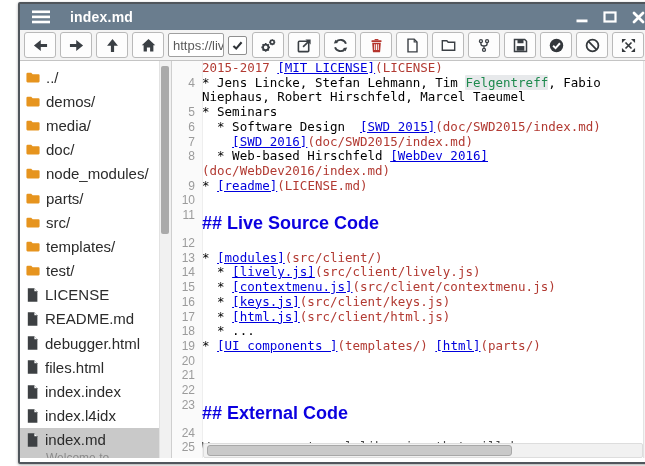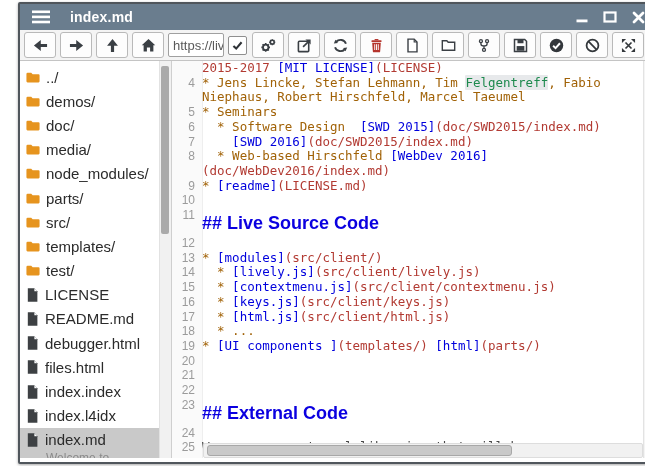--- a/index.html
+++ b/index.html
@@ -36,23 +36,23 @@
   .editor{flex:1;position:relative;overflow:hidden;background:#fff;}
   .gutter-bg{position:absolute;left:0;top:0;bottom:0;width:30px;background:#fafafa;border-right:1px solid #eee;}
   .rows{position:absolute;left:0;top:0;right:13px;bottom:0;overflow:hidden;}
   .row{display:flex;min-height:14.7px;}
   .row .gutter{width:30px;flex:none;text-align:right;padding-right:7px;box-sizing:border-box;color:#9b9b9b;
                font:12px "Liberation Sans",sans-serif;line-height:14.7px;align-self:flex-start;}
   .row .code{white-space:pre;font:12.5px "DejaVu Sans Mono",monospace;line-height:14.7px;color:#444;}
   .row-header{min-height:28px;}
   .row-header .code{font:bold 18px "Liberation Sans",sans-serif;line-height:26px;color:#0b00e0;align-self:flex-end;text-align:right;}
   .seg-red{color:#b23a32;}
-  .seg-green{color:#a16207;}
+  .seg-green{color:#000000;}
   .seg-dark{color:#474747;}
-  .seg-link{color:#0000dd;}
+  .seg-link{color:#0000dd;text-decoration:underline;}
   .seg-greenhl{color:#1e8a4e;background:#e7e9eb;border-radius:1px;}
   .seg-header{color:#0b00e0;}
   .vscroll{position:absolute;right:0;top:0;bottom:0;width:13px;background:#f4f4f4;border-left:1px solid #e3e3e3;}
   .vthumb-top{position:absolute;left:1px;top:2px;width:10px;height:13px;background:#bdbdbd;border-radius:2px;}
   .vthumb{position:absolute;left:1px;top:61px;width:9px;height:187px;background:#c8c8c8;border:1px solid #a9a9a9;
           border-radius:4px;overflow:hidden;}
   .vthumb .cap{position:absolute;left:0;top:0;width:100%;height:20px;background:#8f8f8f;}
   .hscroll{position:absolute;left:31px;right:14px;top:382px;height:13px;background:#f1f1f1;border:1px solid #ddd;
            border-radius:2px;}
   .hthumb{position:absolute;left:3px;top:1px;width:303px;height:9px;background:#c9c9c9;border:1px solid #a8a8a8;border-radius:3px;}
@@ -219,29 +219,29 @@
                 </svg>
               </span>
               <span>demos/</span>
             </div>
             <div class="sb-item">
               <span class="ic">
                 <svg viewBox="0 0 16 16" width="16" height="15">
                   <path d="M1 4.2 Q1 3 2.2 3 H6.1 L7.6 4.6 H13.9 Q15 4.6 15 5.7 V12 Q15 13.2 13.9 13.2 H2.2 Q1 13.2 1 12 Z" fill="#e6941e"></path>
                 </svg>
               </span>
+              <span>media/</span>
+            </div>
+            <div class="sb-item">
+              <span class="ic">
+                <svg viewBox="0 0 16 16" width="16" height="15">
+                  <path d="M1 4.2 Q1 3 2.2 3 H6.1 L7.6 4.6 H13.9 Q15 4.6 15 5.7 V12 Q15 13.2 13.9 13.2 H2.2 Q1 13.2 1 12 Z" fill="#e6941e"></path>
+                </svg>
+              </span>
               <span>doc/</span>
-            </div>
-            <div class="sb-item">
-              <span class="ic">
-                <svg viewBox="0 0 16 16" width="16" height="15">
-                  <path d="M1 4.2 Q1 3 2.2 3 H6.1 L7.6 4.6 H13.9 Q15 4.6 15 5.7 V12 Q15 13.2 13.9 13.2 H2.2 Q1 13.2 1 12 Z" fill="#e6941e"></path>
-                </svg>
-              </span>
-              <span>media/</span>
             </div>
             <div class="sb-item">
               <span class="ic">
                 <svg viewBox="0 0 16 16" width="16" height="15">
                   <path d="M1 4.2 Q1 3 2.2 3 H6.1 L7.6 4.6 H13.9 Q15 4.6 15 5.7 V12 Q15 13.2 13.9 13.2 H2.2 Q1 13.2 1 12 Z" fill="#e6941e"></path>
                 </svg>
               </span>
               <span>node_modules/</span>
             </div>
             <div class="sb-item">

